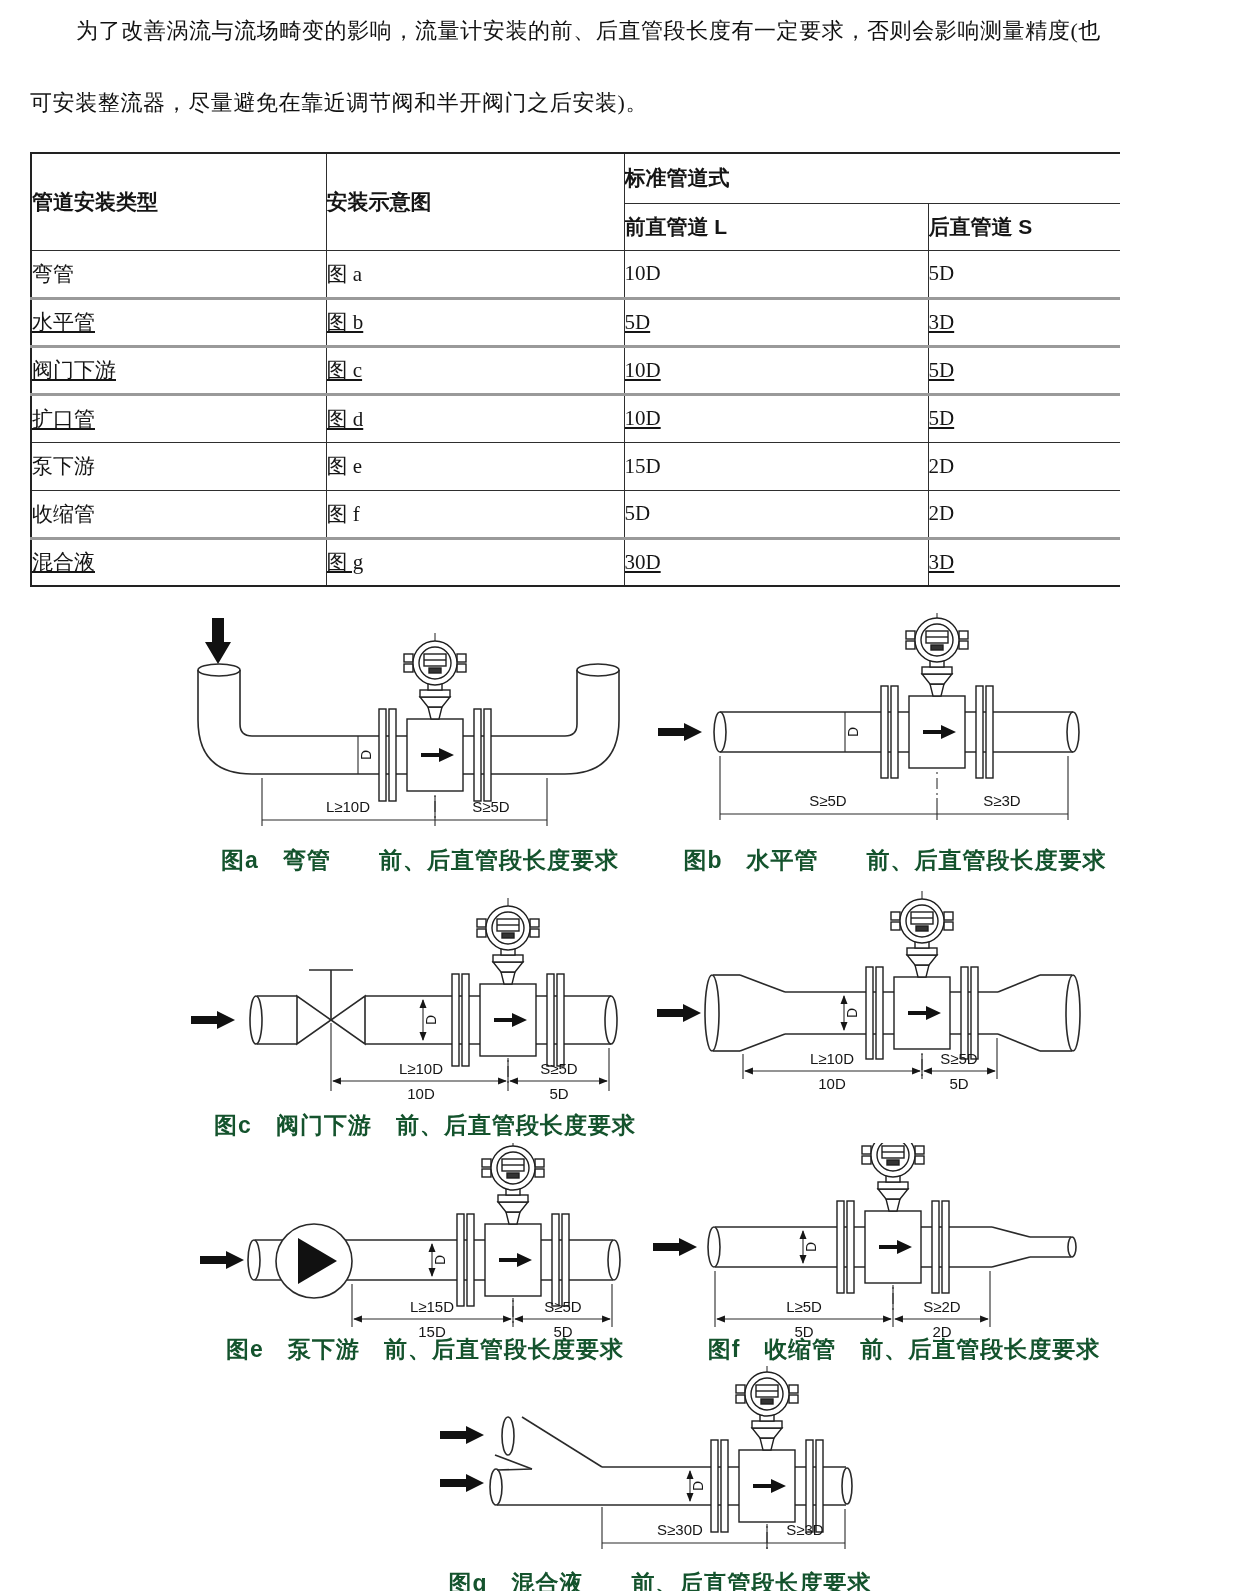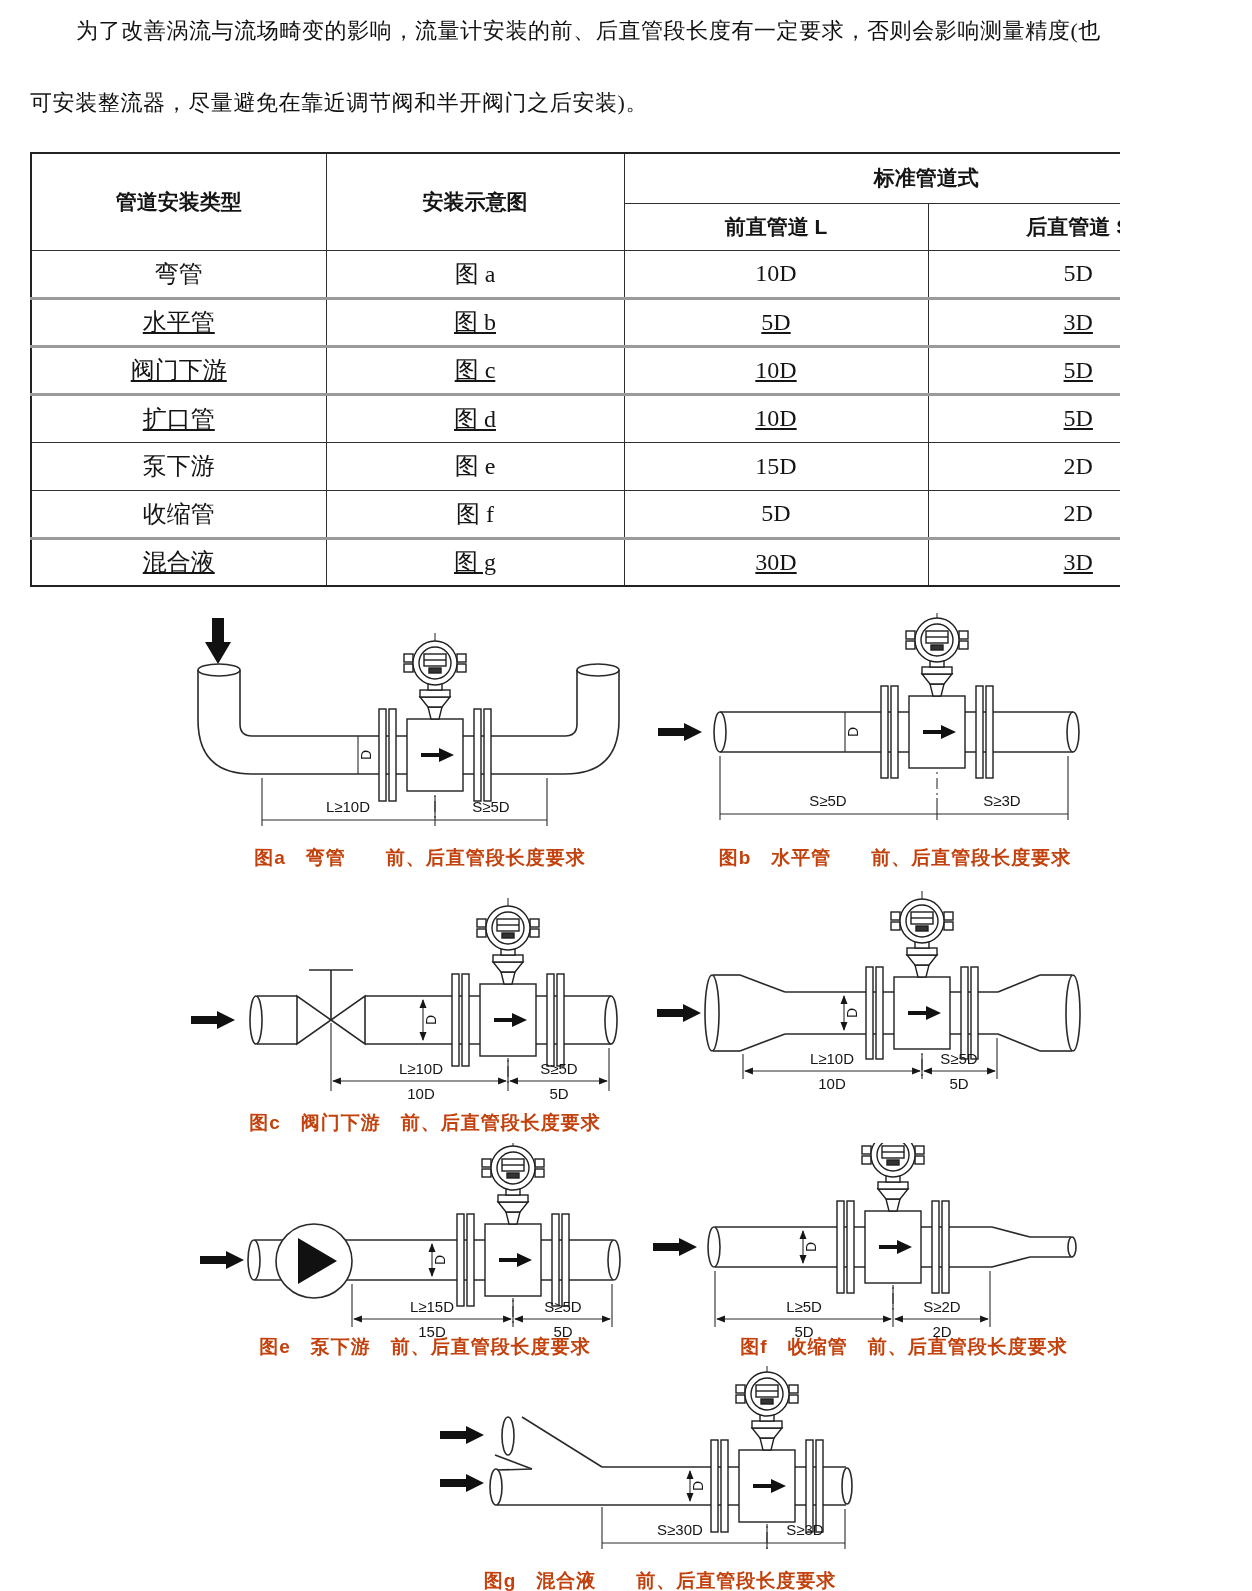--- a/index.html
+++ b/index.html
@@ -4,29 +4,29 @@
 <style>
   html,body{margin:0;padding:0;background:#fff;}
   #page{position:relative;width:1120px;height:1591px;background:#ffffff;overflow:hidden;
         font-family:"Liberation Sans",sans-serif;color:#1a1a1a;}
   .introline{position:absolute;left:30px;width:1200px;font-family:"Liberation Serif",serif;
              font-size:22px;letter-spacing:0.6px;color:#111;white-space:nowrap;}
   #intro1{top:16px;padding-left:46px;}
   #intro2{top:88px;}
   table.spec{position:absolute;left:30px;top:152px;width:1200px;border-collapse:collapse;
              table-layout:fixed;}
-  table.spec td,table.spec th{border:1px solid #2e2e2e;text-align:center;vertical-align:middle;
+  table.spec td,table.spec th{border:1px solid #2e2e2e;text-align:left;vertical-align:middle;
              padding:0;overflow:hidden;}
   table.spec{border:2px solid #222;}
   th.hdr{font-family:"Liberation Sans",sans-serif;font-weight:bold;font-size:21px;color:#151515;}
-  td.cell{font-family:"Liberation Serif",serif;font-size:24px;color:#151515;margin-top:14px;}
+  td.cell{font-family:"Liberation Serif",serif;font-size:21px;color:#151515;margin-top:14px;}
   tr.thicksep td{border-top:3px solid #9a9a9a;text-decoration:underline;}
   .fig{position:absolute;}
   .cap{position:absolute;text-align:center;font-family:"Liberation Sans",sans-serif;
-       font-weight:bold;font-size:19px;color:#c2410c;letter-spacing:1px;white-space:nowrap;}
+       font-weight:bold;font-size:23px;color:#14532d;letter-spacing:1px;white-space:nowrap;}
   svg text{font-family:"Liberation Sans",sans-serif;fill:#161616;}
   .dim{font-size:15px;}
   .dlab{font-size:14px;}
   .pipe{stroke:#2a2a2a;stroke-width:1.6;fill:none;}
   .thin{stroke:#2a2a2a;stroke-width:1.1;fill:none;}
   .white{fill:#ffffff;}
 </style>
 </head>
 <body>
 

